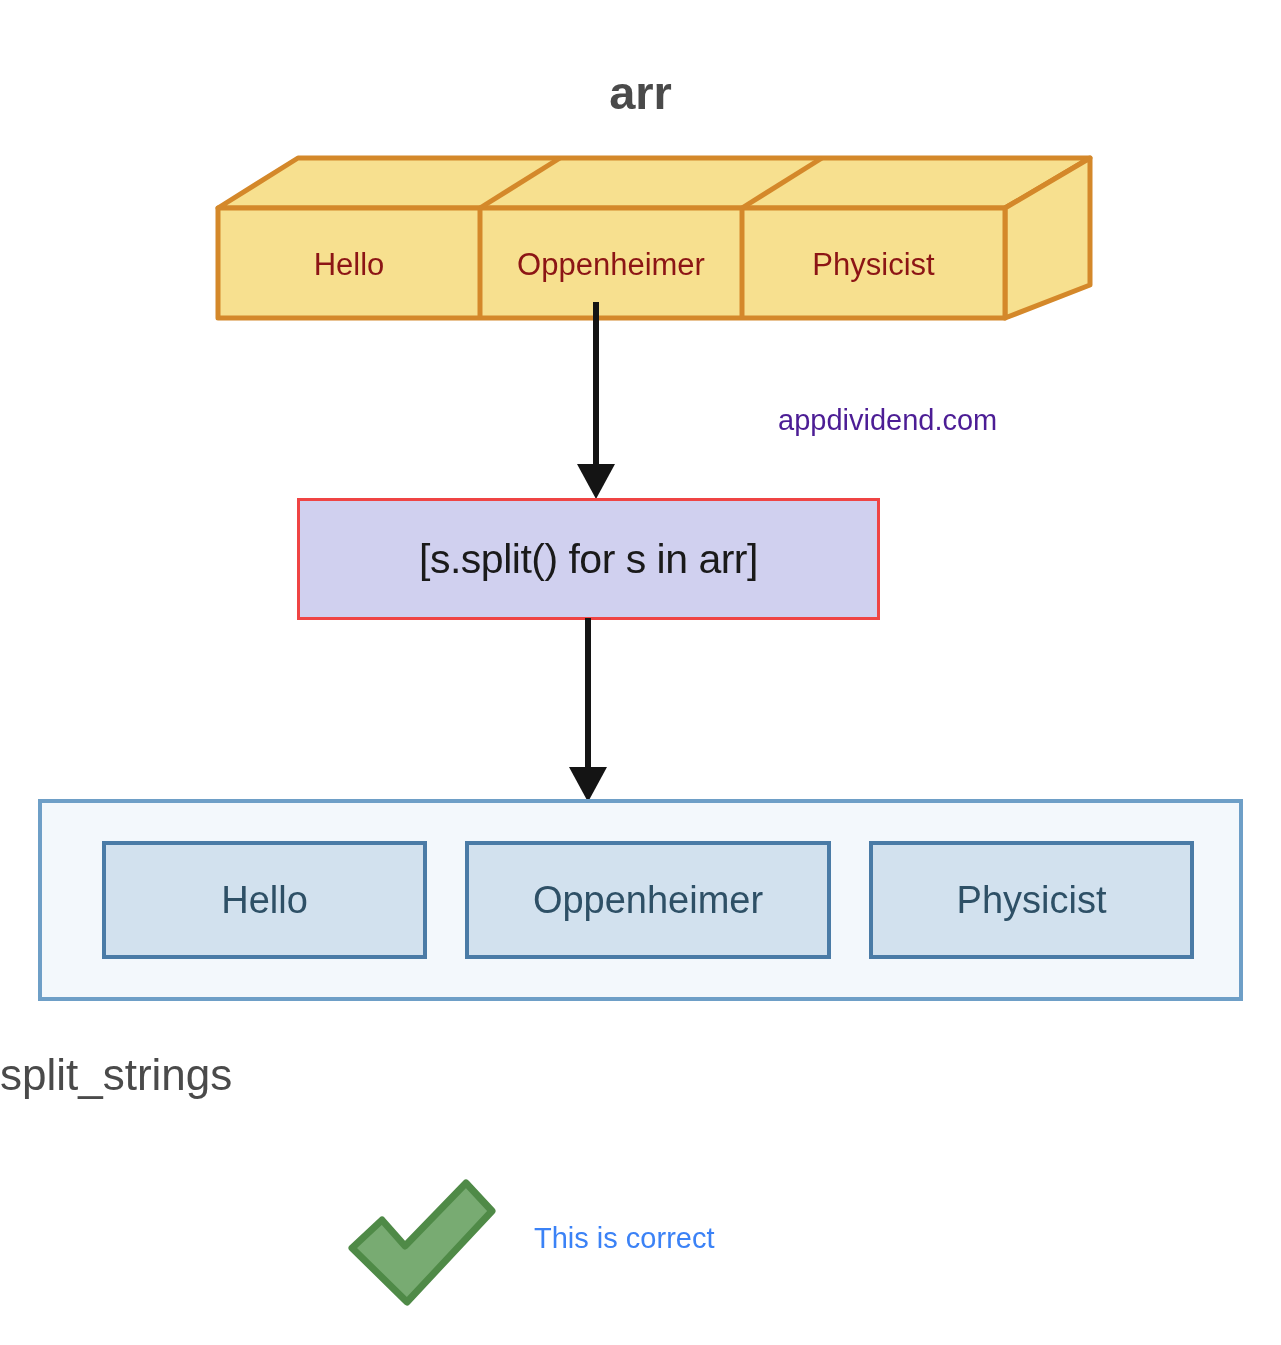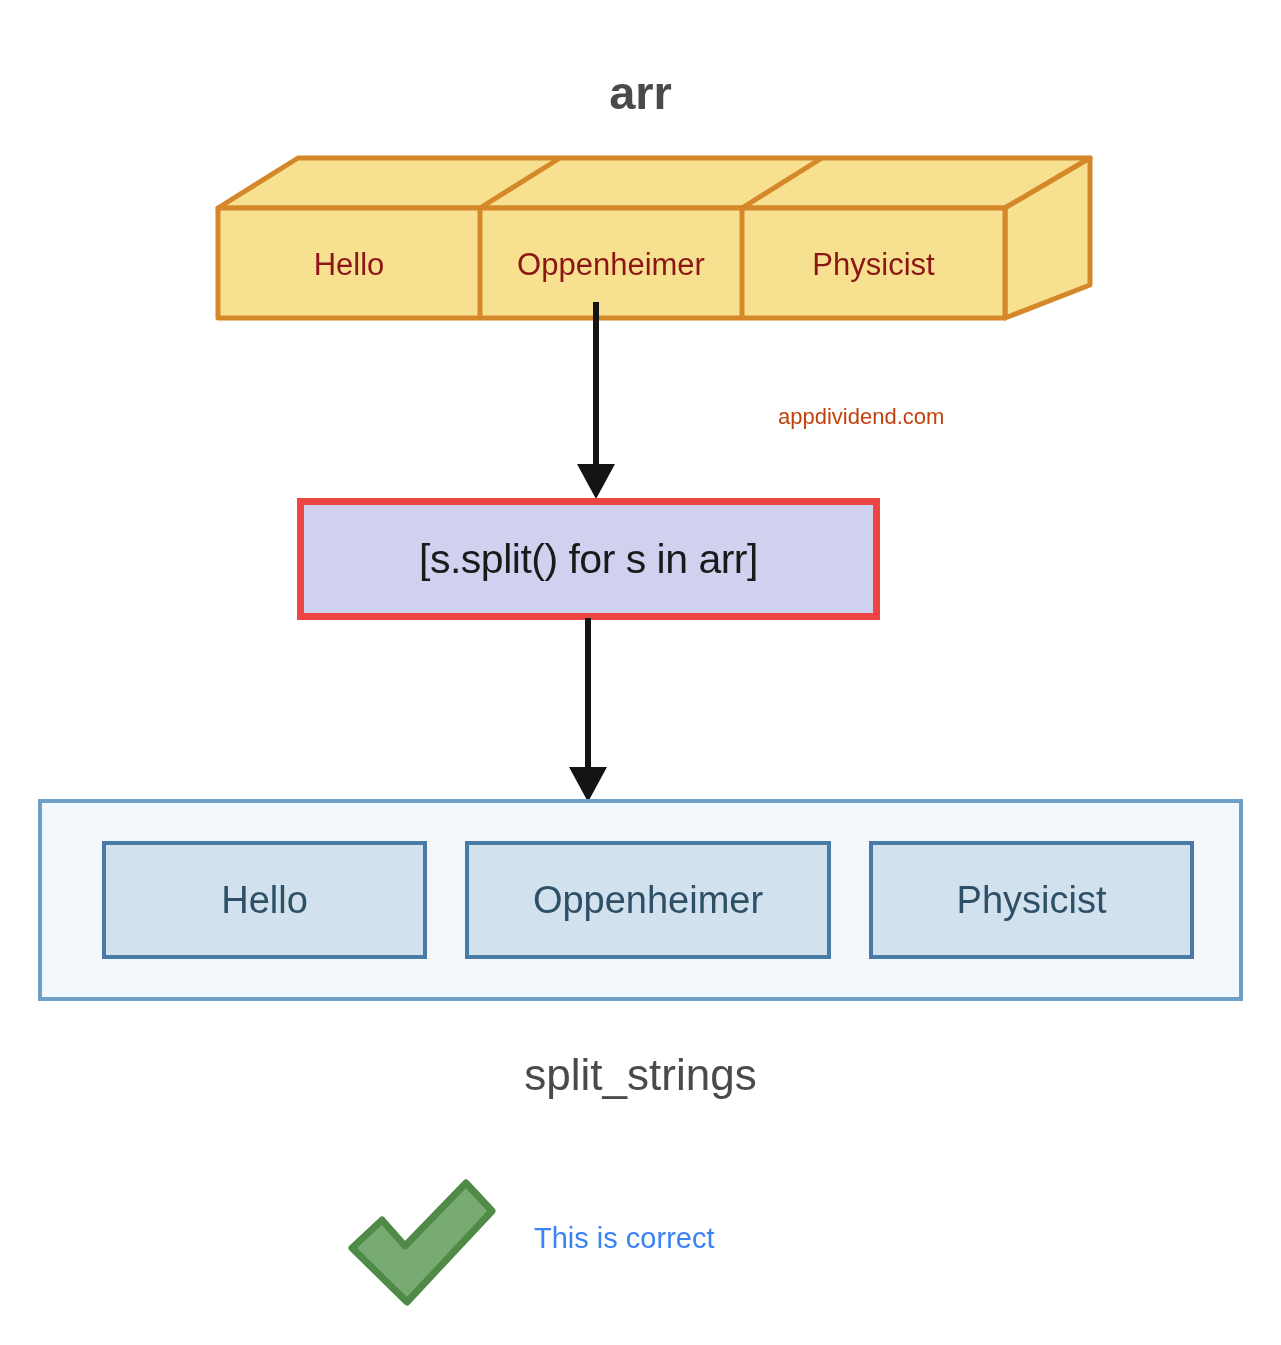--- a/index.html
+++ b/index.html
@@ -60,36 +60,36 @@
   
   .arrow-svg { position: absolute; }
   #arrow-top { left: 570px; top: 300px; width: 60px; height: 200px; }
   #arrow-bottom { left: 558px; top: 618px; width: 60px; height: 185px; }
 
   
   #watermark {
     position: absolute;
     left: 778px;
     top: 404px;
-    font-size: 22px;
-    color: #c2410c;
+    font-size: 29px;
+    color: #4c1d95;
     font-family: "Liberation Sans", sans-serif;
     white-space: nowrap;
   }
 
   
   #op-box {
     position: absolute;
     left: 297px;
     top: 498px;
     width: 583px;
     height: 122px;
     box-sizing: border-box;
     background: #d0d0ef;
-    border: 7px solid #ef4444;
+    border: 3px solid #ef4444;
     display: flex;
     align-items: center;
     justify-content: center;
   }
   #op-box-label {
     font-size: 41px;
     color: #1a1a1a;
     font-family: "Liberation Sans", sans-serif;
     white-space: nowrap;
     letter-spacing: -0.5px;
@@ -131,21 +131,21 @@
   .result-item.w0 { width: 325px; }
   .result-item.w1 { width: 366px; }
   .result-item.w2 { width: 325px; }
 
   
   #result-title {
     position: absolute;
     left: 0;
     top: 1053px;
     width: 1281px;
-    text-align: center;
+    text-align: left;
     font-size: 44px;
     color: #4a4a4a;
     line-height: 1;
     font-family: "Liberation Sans", sans-serif;
   }
 
   
   #verdict {
     position: absolute;
     left: 330px;

